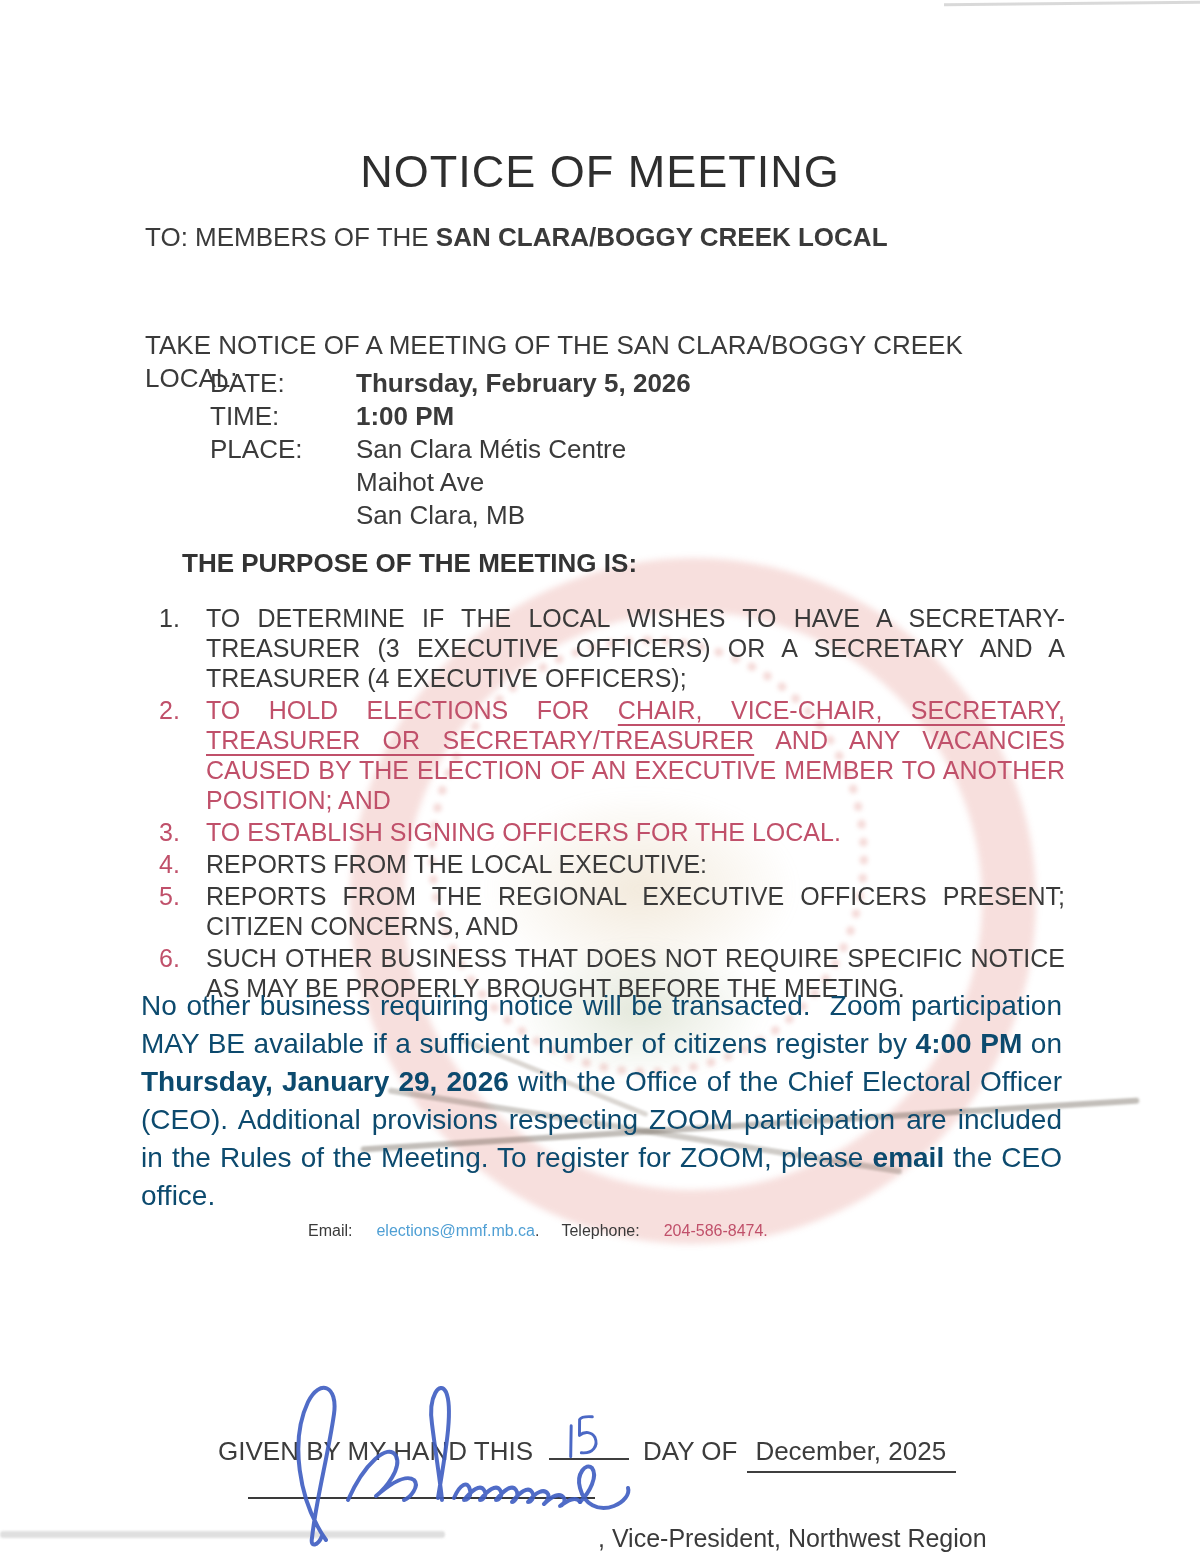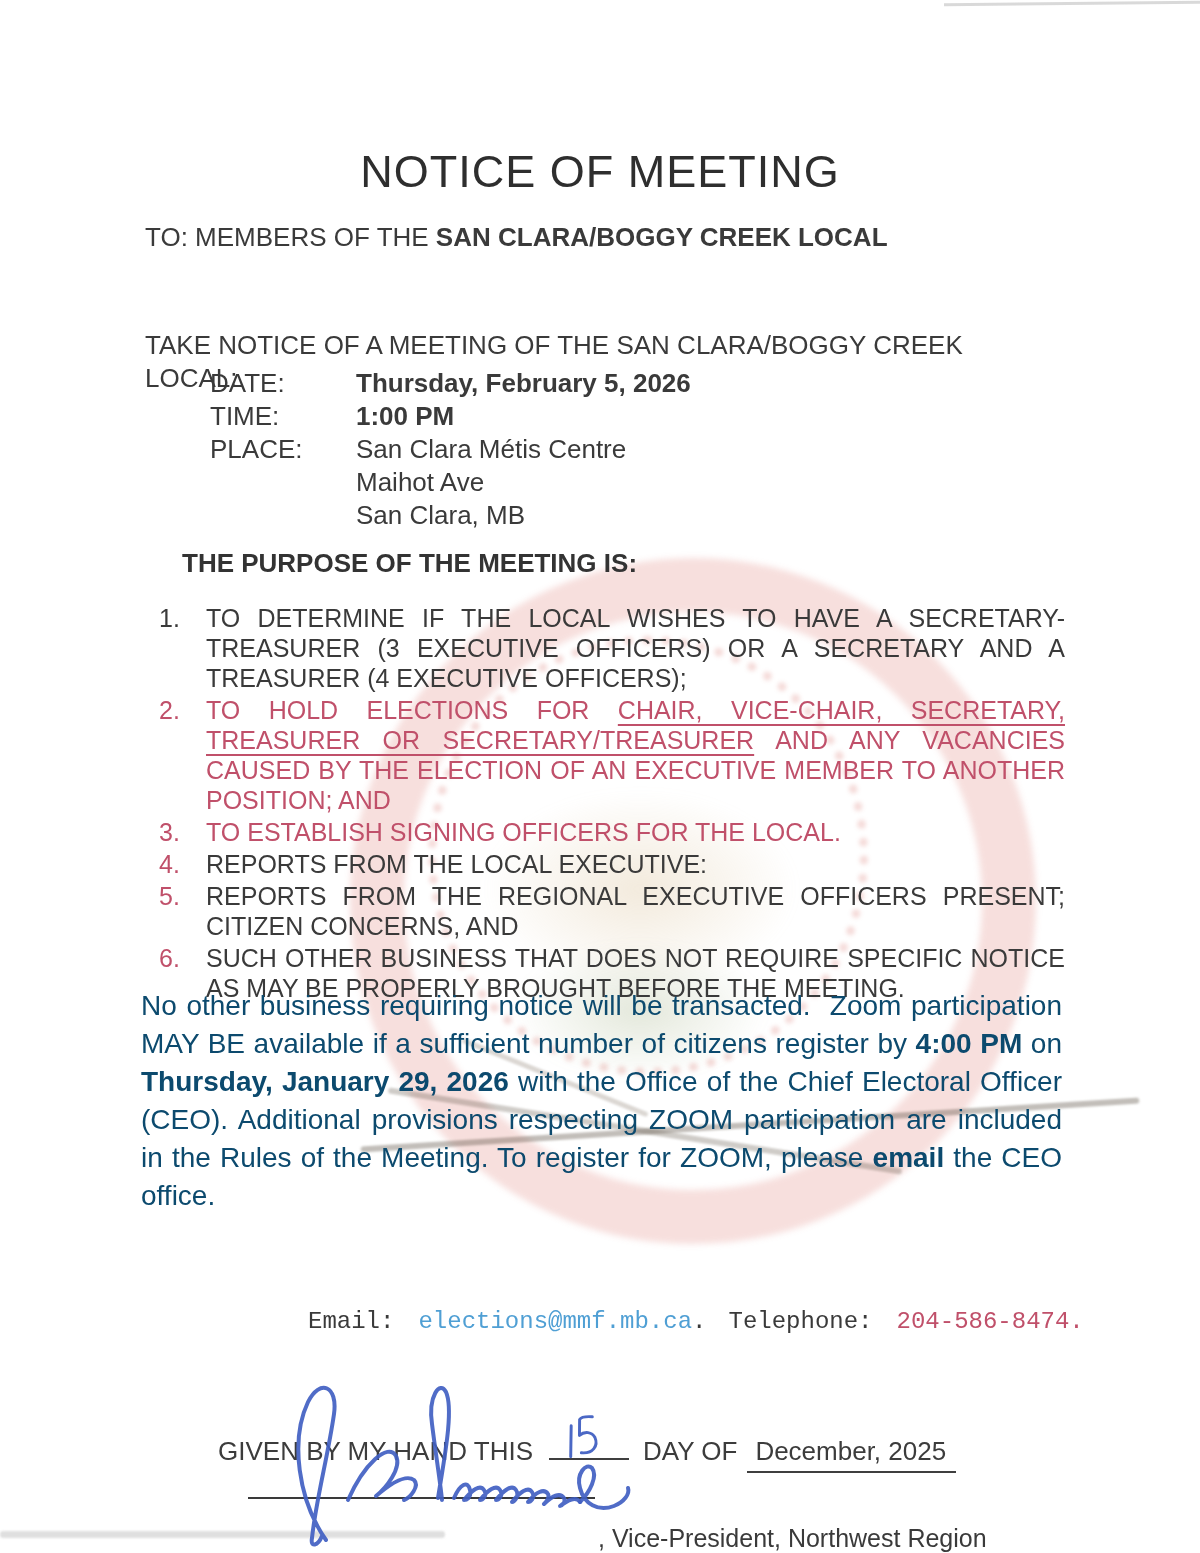--- a/index.html
+++ b/index.html
@@ -60,21 +60,21 @@
 
   .agenda{left:159px;top:603px;width:906px;font-size:25px;line-height:30px;}
   .agenda-item{display:flex;margin-bottom:2px;}
   .agenda-item .num{flex:0 0 47px;}
   .agenda-item .txt{flex:1;text-align:justify;}
 
   .closing{left:141px;top:987px;width:921px;font-size:28px;line-height:38px;text-align:justify;color:#0c4a6e;}
 
   .add-info{left:140px;top:1226px;width:930px;text-align:center;font-size:24px;line-height:29px;}
 
-  .contact{left:308px;top:1308px;font-size:24px;white-space:nowrap;font-family:Liberation Mono, monospace;}
+  .contact{left:308px;top:1222px;font-size:16px;white-space:nowrap;}
   .contact .email{color:var(--emailblue,#4f9fd4);margin-left:24px;}
   .contact .tel-label{margin-left:22px;}
   .contact .phone{color:var(--red,#c0506a);margin-left:24px;}
 
   .given{left:218px;top:1396px;font-size:26px;white-space:nowrap;color:#3c3c3c;margin-top:40px;}
   .day-blank{
     display:inline-block;position:relative;width:80px;height:16px;
     border-bottom:2.5px solid #3f3f3f;margin:0 14px 0 16px;vertical-align:baseline;
   }
   .day-svg{position:absolute;left:4px;bottom:-6px;width:54px;height:52px;}

